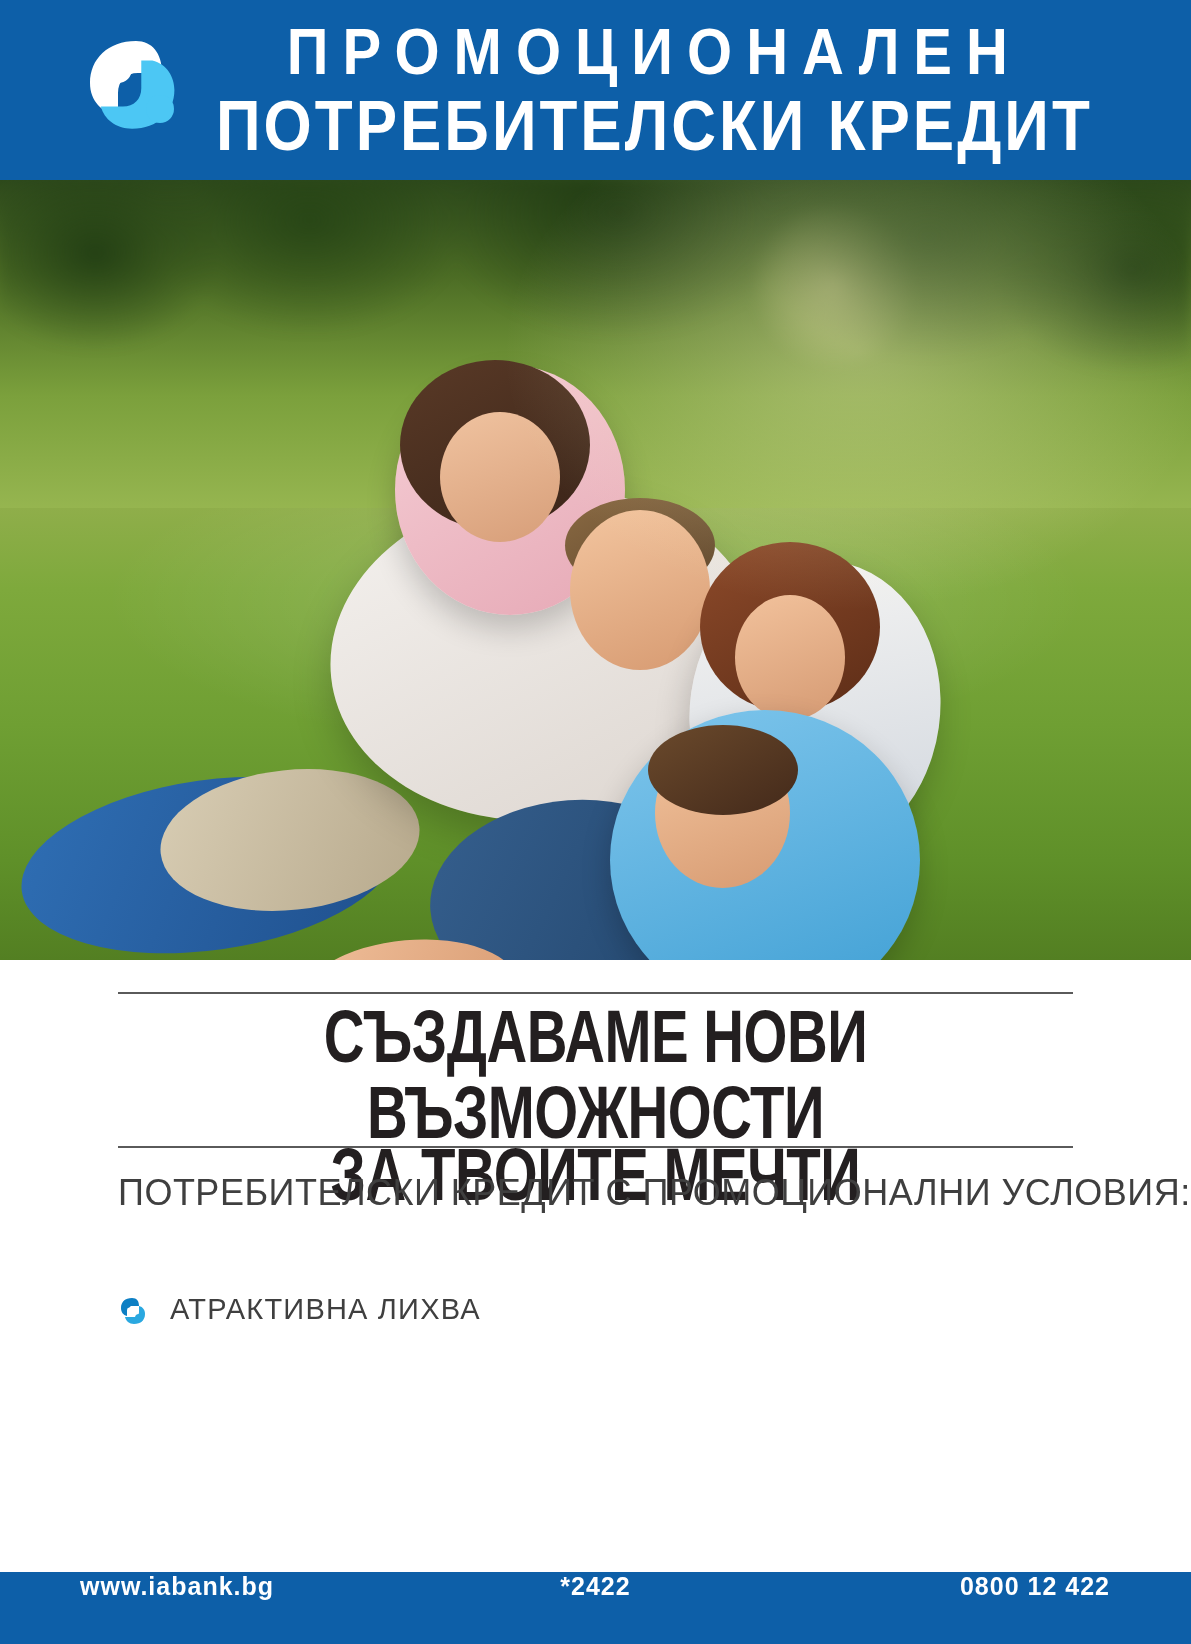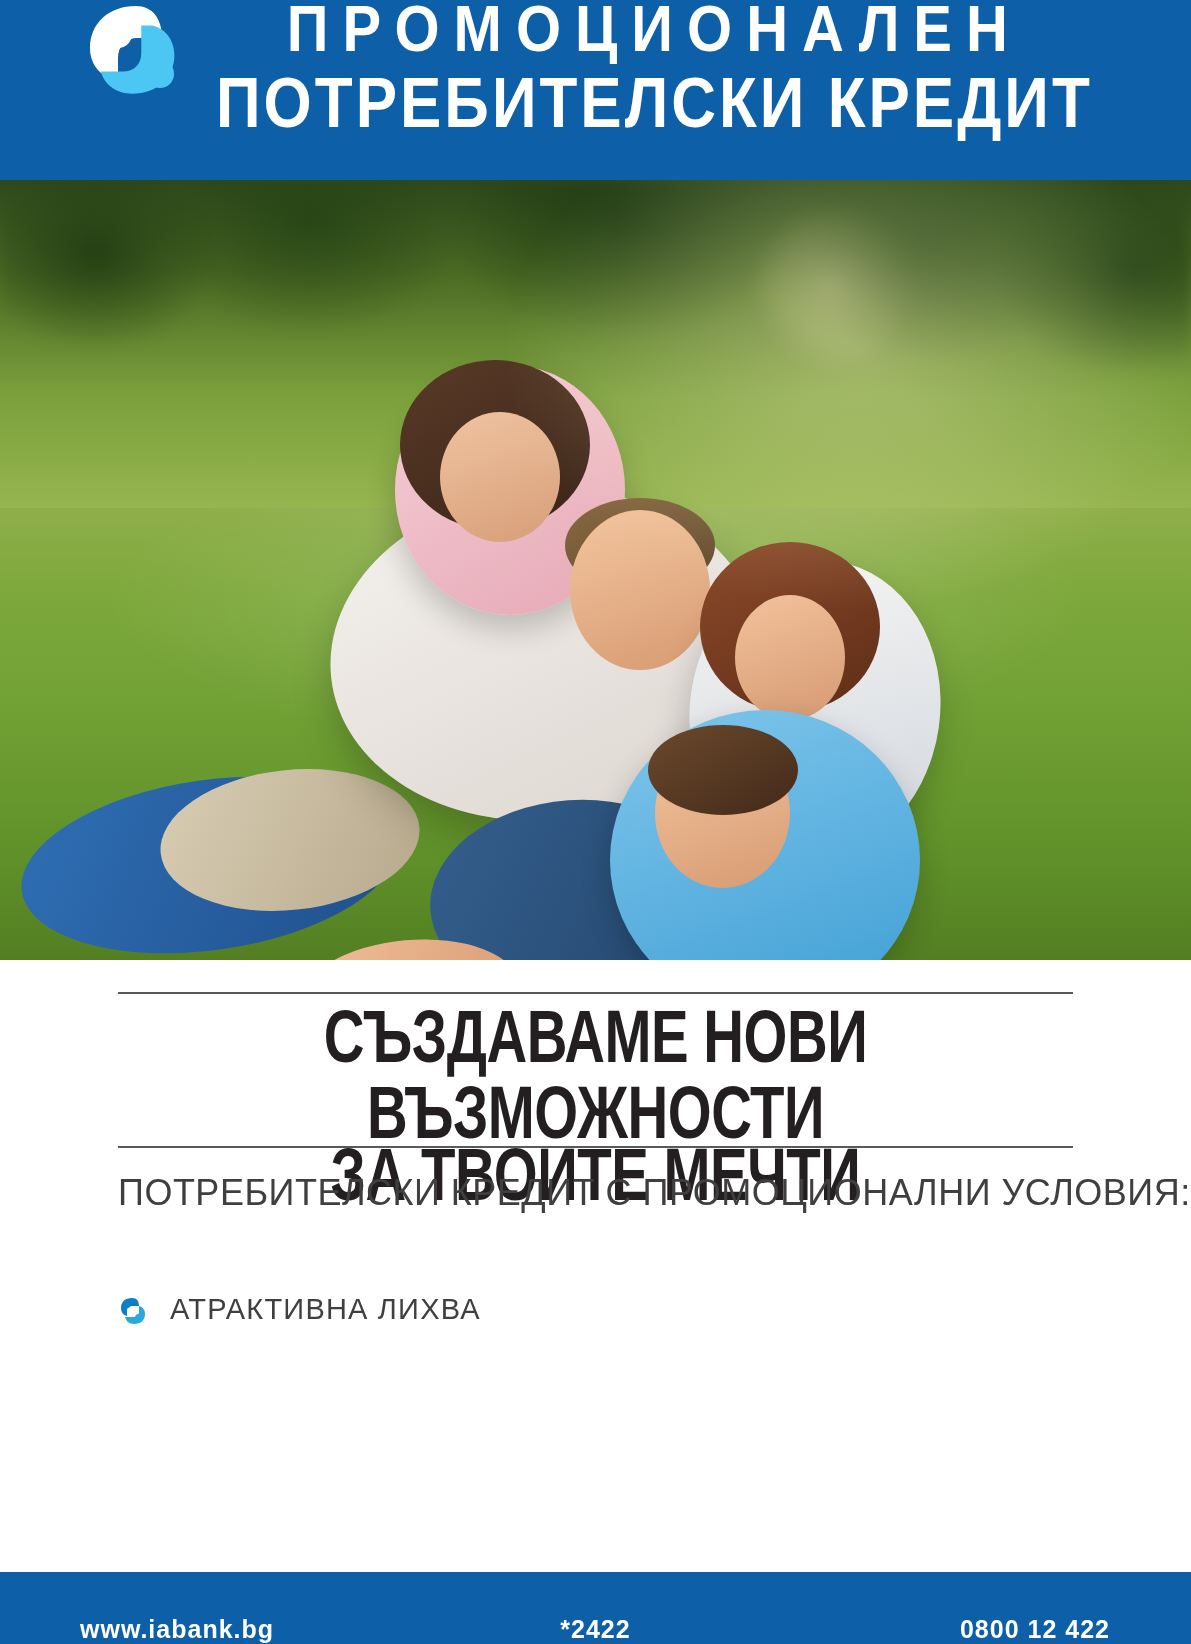--- a/index.html
+++ b/index.html
@@ -17,21 +17,21 @@
 
   
   .header {
     position: absolute;
     left: 0;
     top: 0;
     width: 1191px;
     height: 180px;
     background: #0d5fa8;
     display: flex;
-    align-items: flex-start;
+    align-items: center;
   }
   .logo {
     width: 120px;
     height: 110px;
     margin-left: 78px;
     margin-right: 18px;
     flex: 0 0 auto;
     position: relative;
   }
   .logo svg { display: block; }
@@ -281,21 +281,21 @@
 
   
   .footer {
     position: absolute;
     left: 0;
     bottom: 0;
     width: 1191px;
     height: 72px;
     background: #0d5fa8;
     display: flex;
-    align-items: flex-end;
+    align-items: flex-start;
   }
   .footer .fitem {
     color: #ffffff;
     font-size: 25px;
     font-weight: bold;
     letter-spacing: 1px;
   }
   .footer .f-left { margin-left: 80px; }
   .footer .f-mid { position: absolute; left: 0; width: 1191px; text-align: center; }
   .footer .f-right { margin-left: auto; margin-right: 81px; position: relative; z-index: 2; }

